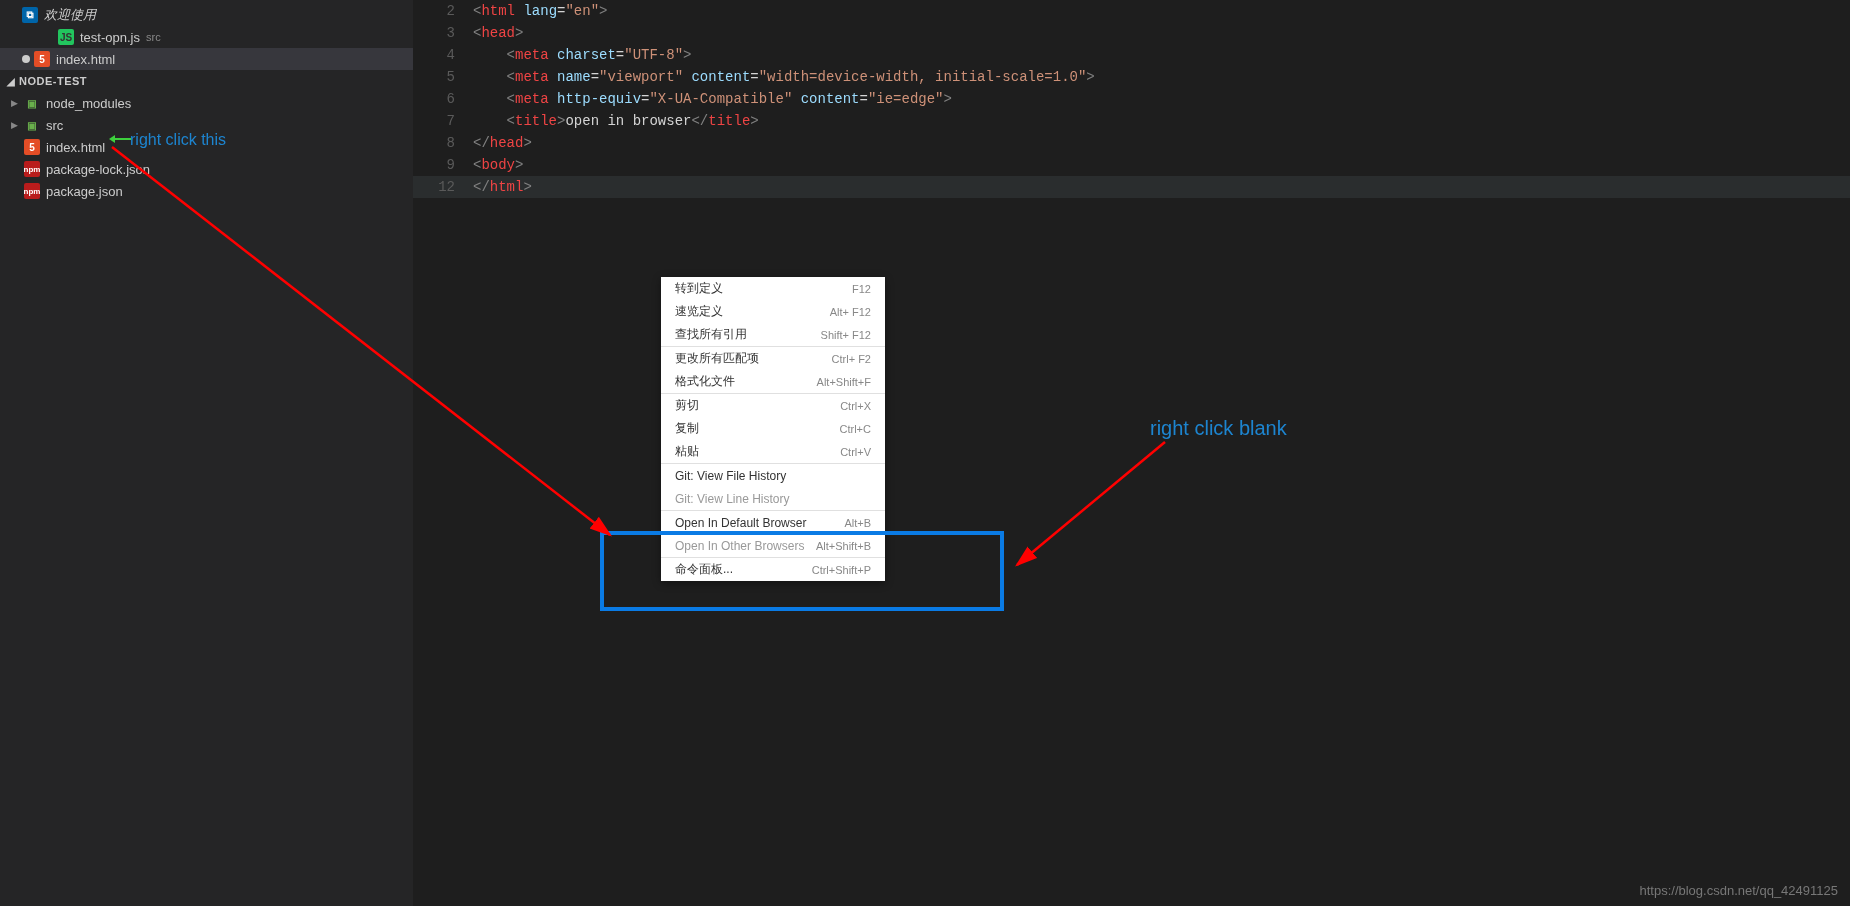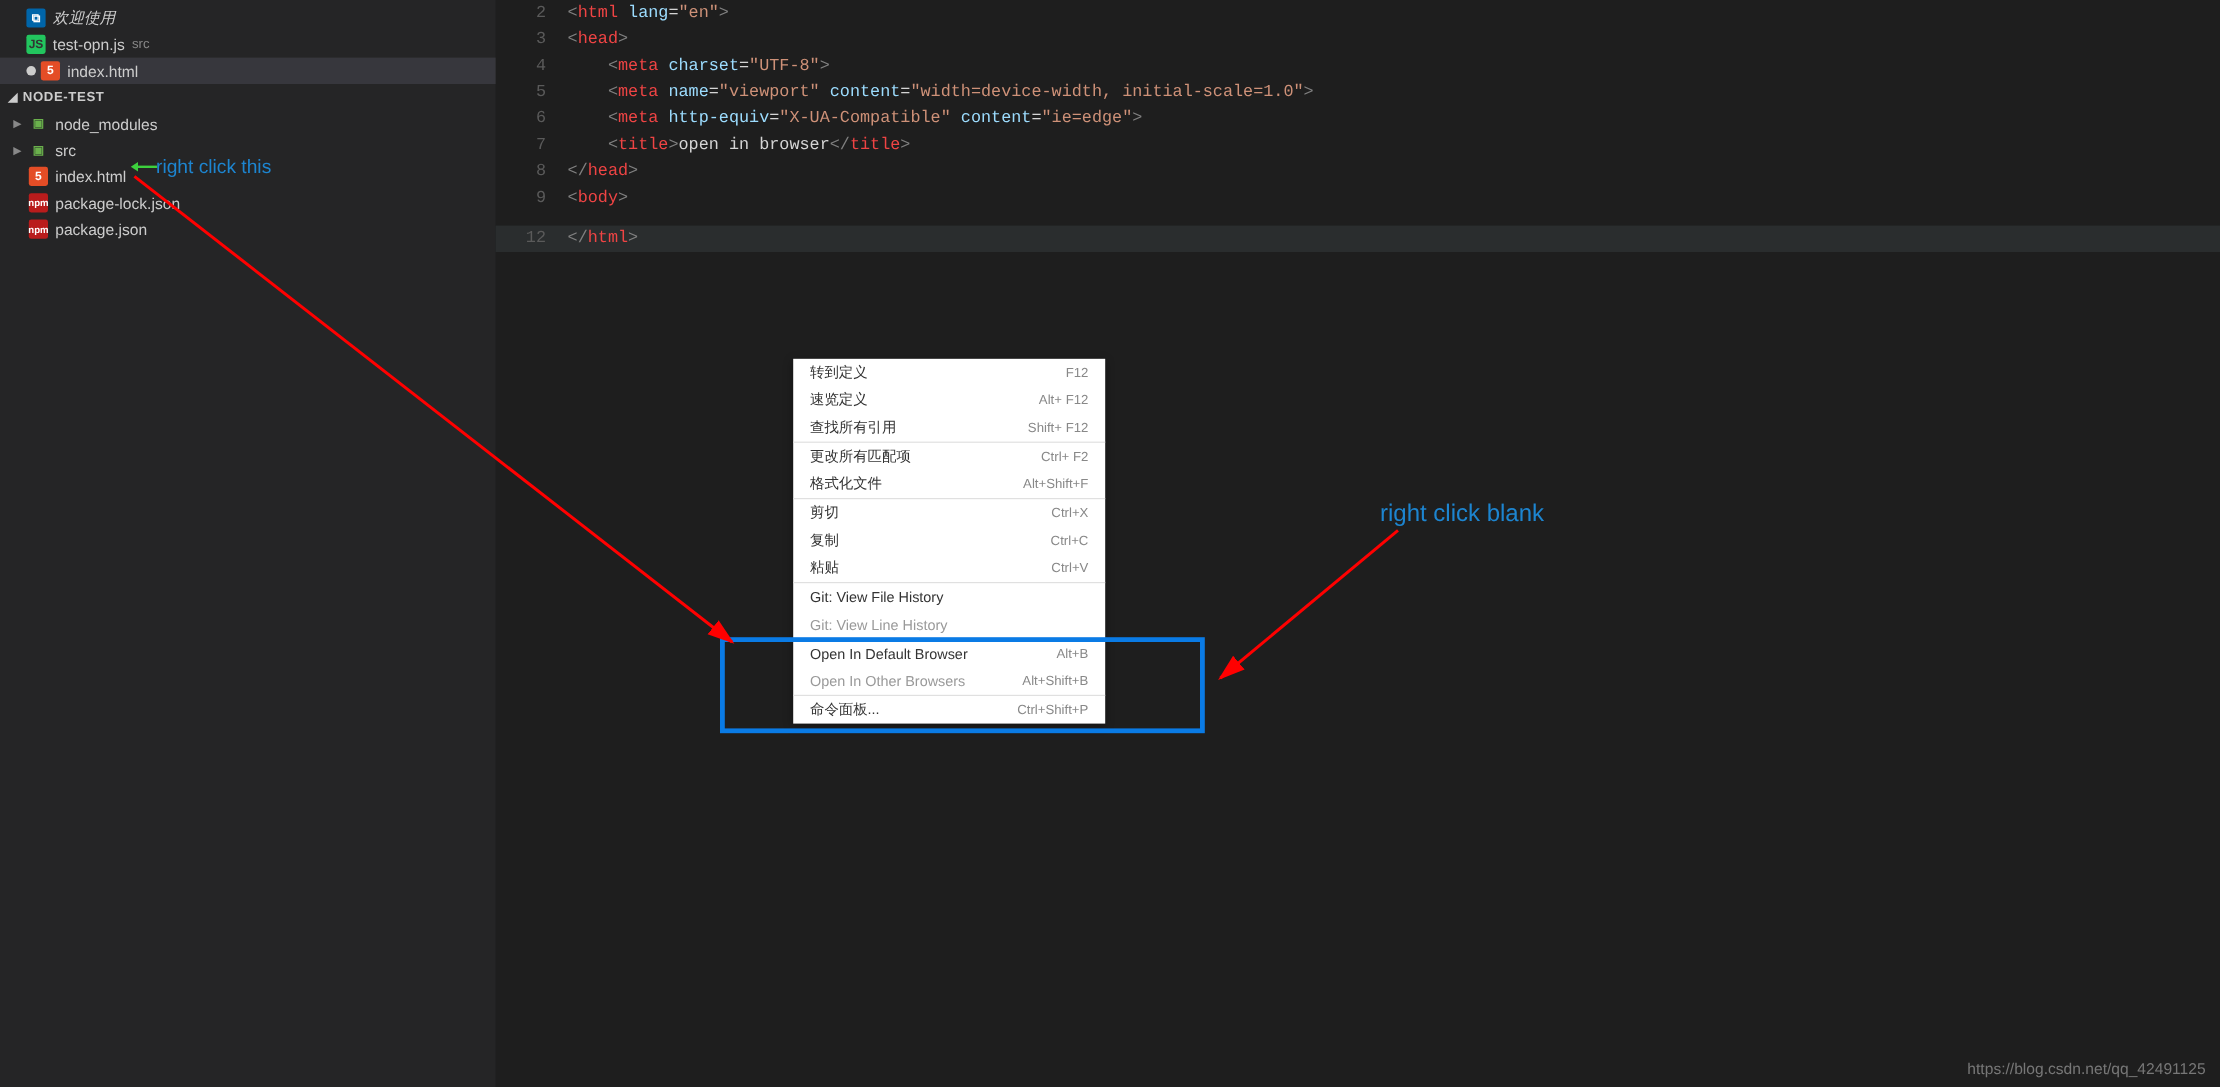--- a/index.html
+++ b/index.html
@@ -44,21 +44,21 @@
   width: 16px; height: 16px;
   margin-right: 6px;
   display: inline-flex;
   align-items: center;
   justify-content: center;
   font-size: 10px;
   font-weight: bold;
   border-radius: 2px;
 }
 .vscode-icon { background: #0065a9; color: #fff; font-size:10px;}
-.js-icon { background: #22c55e; color: #333; }
+.js-icon { background: #22c55e; color: #333; margin-left: 36px; }
 .html-icon { background: #e44d26; color: #fff; }
 .folder-icon { color: #6ab04c; }
 .npm-icon { background: #b91c1c; color:#fff; font-size:8px;}
 .active-tab { background: #37373d; }
 .small-gray { color: #888; font-size: 11px; margin-left: 6px; }
 
 .section-header {
   height: 22px;
   display: flex;
   align-items: center;
@@ -145,27 +145,27 @@
 }
 .code {
   white-space: pre;
   color: #d4d4d4;
 }
 .tag-bracket { color: #808080; }
 .tag-name { color: #ef4444; }
 .attr-name { color: #9cdcfe; }
 .attr-val { color: #ce9178; }
 .text { color: #d4d4d4; }
-.line-highlight { background: #2a2d2e; margin-top: 12px; }
+.line-highlight { background: #2a2d2e; }
 
 .context-menu {
   position: absolute;
   left: 661px;
-  top: 299px;
-  width: 260px;
+  top: 277px;
+  width: 224px;
   background: #fff;
   color: #333;
   box-shadow: 0 2px 8px rgba(0,0,0,0.4);
   font-size: 12px;
   z-index: 5;
 }
 .menu-item {
   display: flex;
   justify-content: space-between;
   align-items: center;

